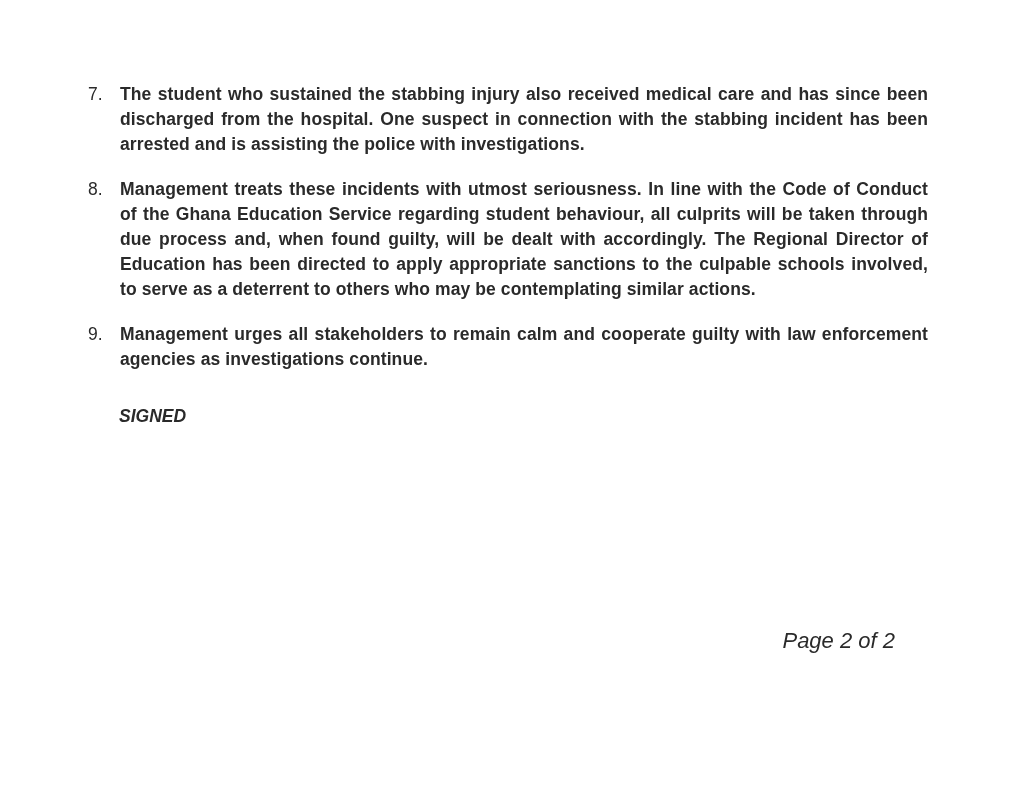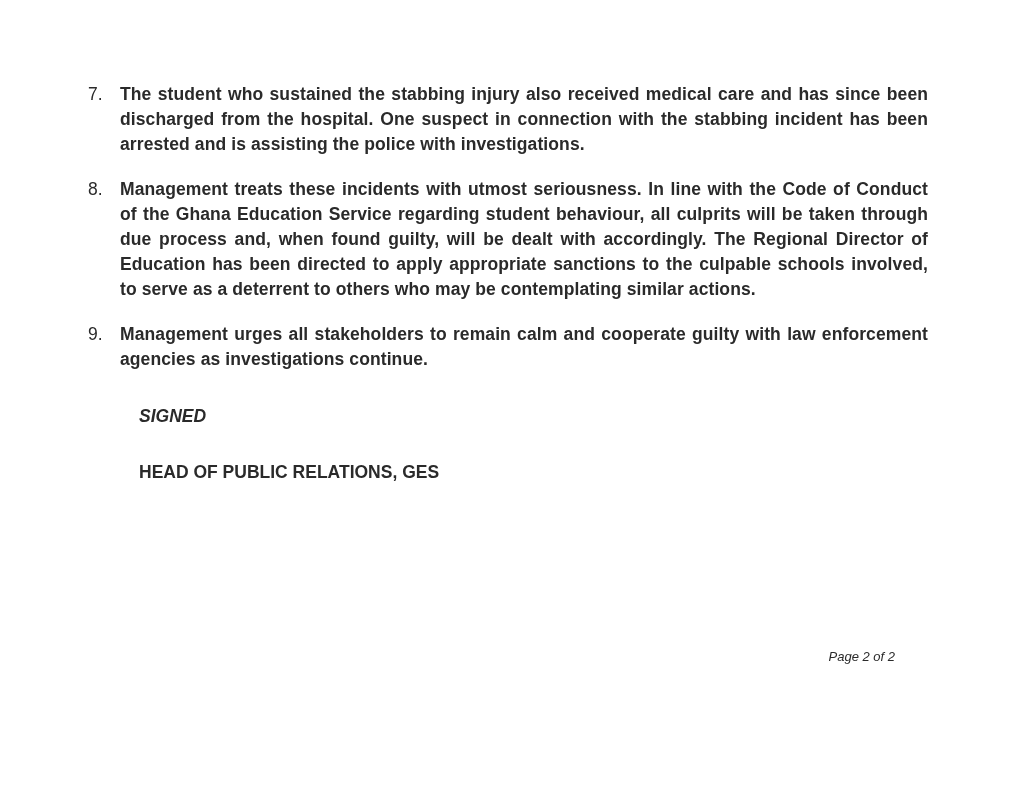--- a/index.html
+++ b/index.html
@@ -32,41 +32,41 @@
   }
   .item-number {
     text-align: left;
   }
   .item-text {
     text-align: justify;
     text-align-last: left;
     font-weight: bold;
   }
   .signature-block {
-    margin-left: 51px;
+    margin-left: 31px;
     margin-top: 32px;
     font-size: 17.5px;
     line-height: 25px;
   }
   .signed-label {
     font-weight: bold;
     font-style: italic;
   }
   .signatory {
     margin-top: 30px;
     font-weight: bold;
   }
   .signatory div {
     line-height: 26px;
   }
   .page-footer {
     position: absolute;
-    top: 644px;
+    top: 628px;
     right: 129px;
-    font-size: 13px;
+    font-size: 22px;
     font-style: italic;
     line-height: 25px;
   }
 </style>
 </head>
 <body>
 
 <div class="page">
 
   <div class="numbered-item">
@@ -80,19 +80,18 @@
   </div>
 
   <div class="numbered-item">
     <div class="item-number">9.</div>
     <div class="item-text">Management urges all stakeholders to remain calm and cooperate guilty with law enforcement agencies as investigations continue.</div>
   </div>
 
   <div class="signature-block">
     <div class="signed-label">SIGNED</div>
     <div class="signatory">
-      <div>HEAD OF PUBLIC RELATIONS, GES</div>
     </div>
   </div>
 
   <div class="page-footer">Page 2 of 2</div>
 
 </div>
 
 </body></html>

